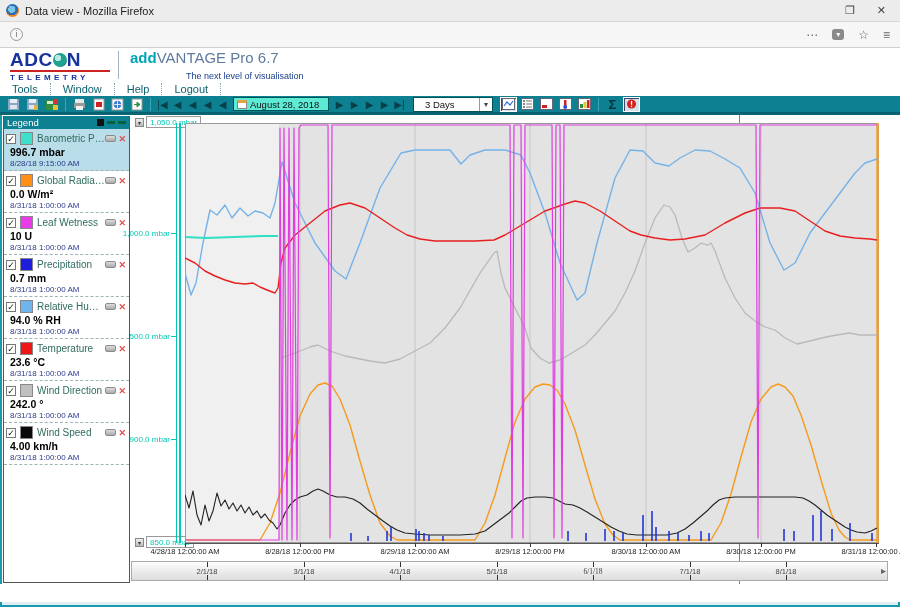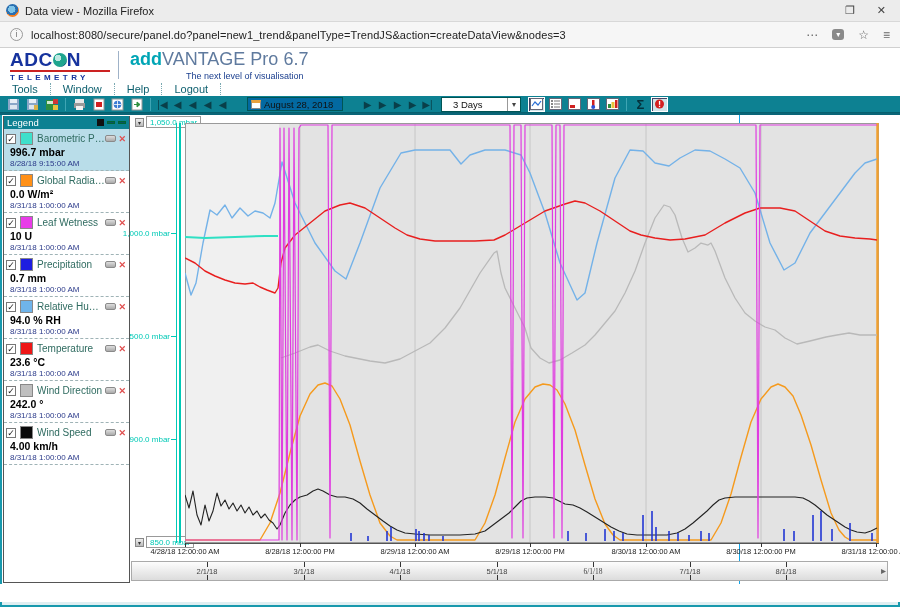--- a/index.html
+++ b/index.html
@@ -16,37 +16,37 @@
   #urlrow .right-ics{margin-left:auto;display:flex;gap:14px;align-items:center;color:#666;font-size:12px}
   .dl-badge{background:#8a8a8a;color:#fff;border-radius:3px;font-size:8px;padding:1px 4px}
 
   
   #appheader{position:absolute;left:0;top:48px;width:900px;height:34px;background:#fff}
   #logo{position:absolute;left:10px;top:2px;width:100px}
   #logo .l1{font-size:19px;font-weight:bold;color:#16339e;letter-spacing:.5px;line-height:19px}
   #logo .globe{display:inline-block;width:14px;height:14px;border-radius:50%;background:radial-gradient(circle at 35% 35%,#bfe8e2 0 25%,#1fa58f 26% 70%,#0d6a7e 71% 100%);vertical-align:-1px}
   #logo .l2{font-size:8px;font-weight:bold;color:#16339e;letter-spacing:3.4px;border-top:2px solid #c22;padding-top:1px;margin-top:1px}
   #vsep{position:absolute;left:118px;top:3px;width:1px;height:28px;background:#9fb2c8}
-  #appname{position:absolute;left:130px;top:1px;font-size:18px}
+  #appname{position:absolute;left:130px;top:1px;font-size:15px}
   #appname .add{color:#00a5b5;font-weight:bold}
   #appname .rest{color:#5f7a9e}
   #tagline{position:absolute;left:186px;top:23px;font-size:9px;color:#1b3f8f}
 
   
   #menurow{position:absolute;left:0;top:82px;width:900px;height:14px;font-size:11px;color:#0d5f6e;display:flex;align-items:center}
   #menurow .mi{padding:0 12px;border-right:1px dotted #7aa9b2;cursor:default}
   #menurow .mi:first-child{}
 
   
   #toolbar{position:absolute;left:0;top:96px;width:900px;height:17px;background:#0d8192;border-bottom:1px solid #07606e;display:flex;align-items:center;padding-left:4px}
   .tbtn{width:17px;height:15px;display:flex;align-items:center;justify-content:center;margin:0 1px;flex:0 0 auto}
   .tbtn.pressed{background:#cfe3e8;border:1px solid #fff;box-shadow:inset 1px 1px 0 #446}
   .tsep{width:1px;height:13px;background:#065a67;border-right:1px solid #3fa5b4;margin:0 4px;flex:0 0 auto}
   .navbtn{font-size:10px;color:#093f49;width:15px;text-align:center;flex:0 0 auto}
-  #datebox{width:96px;height:14px;background:#0369a1;border:1px solid #055;display:flex;align-items:center;font-size:9.5px;color:#111;margin:0 17px;flex:0 0 auto}
+  #datebox{width:96px;height:14px;background:#5eead4;border:1px solid #055;display:flex;align-items:center;font-size:9.5px;color:#111;margin:0 3px;flex:0 0 auto}
   #datebox .cal{width:10px;height:9px;background:#fff;border:1px solid #888;border-top:3px solid #e8a13d;margin:0 3px}
   #rangebox{width:80px;height:15px;background:#fff;border:1px solid #055;display:flex;align-items:center;font-size:9.5px;color:#111;margin:0 6px;flex:0 0 auto}
   #rangebox .txt{flex:1;padding-left:11px}
   #rangebox .dd{width:13px;height:13px;border-left:1px solid #999;color:#444;font-size:8px;text-align:center;line-height:13px}
   .micoicon{display:block}
   .sigma{font-size:13px;font-weight:bold;color:#04323c}
 
   
   #contentline{position:absolute;left:0;top:113px;width:900px;height:2px;background:#0a6577}
   #content{position:absolute;left:0;top:115px;width:740px;height:469px;background:#fff;border-left:2px solid #1899ad;border-right:1px solid #0ea5e9}
@@ -103,21 +103,20 @@
     <span class="ff-icon"></span>
     <span>Data view - Mozilla Firefox</span>
     <span class="win-ctrl">
       <span>❐</span>
       <span>✕</span>
     </span>
   </div>
 
   <div id="urlrow">
     <span class="info-ic">i</span>
-    <span class="url">localhost:8080/secure/panel.do?panel=new1_trend&amp;panelType=TrendJS&amp;action=createDataView&amp;nodes=3</span>
     <span class="right-ics">
       <span>⋯</span>
       <span class="dl-badge">▾</span>
       <span>☆</span>
       <span>≡</span>
     </span>
   </div>
 
   <div id="appheader">
     <div id="logo">

